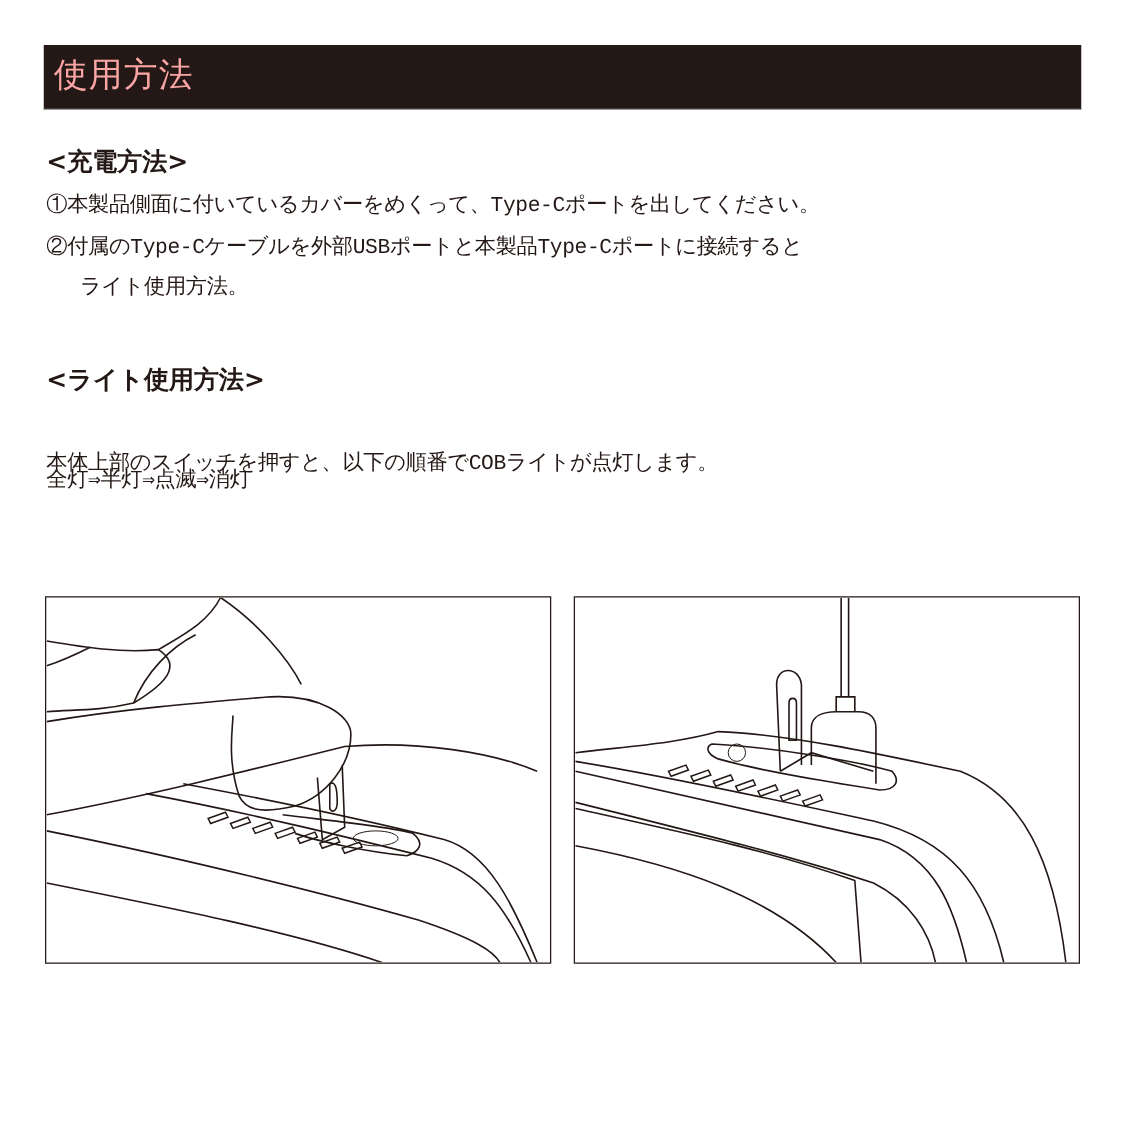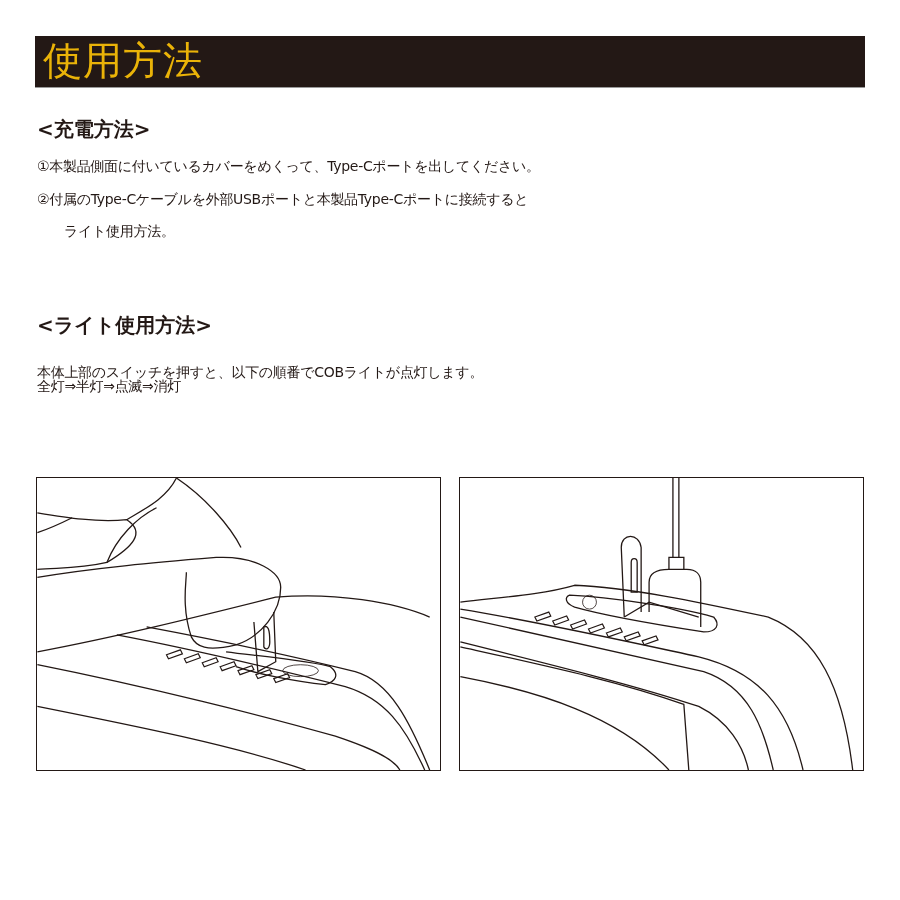--- a/index.html
+++ b/index.html
@@ -1,41 +1,41 @@
 <!DOCTYPE html>
 <html><head>
 <meta charset="utf-8">
 <style>
   html, body { margin:0; padding:0; background:#ffffff; }
   body { width:900px; height:900px; position:relative; overflow:hidden;
          font-family:"DejaVu Sans","Liberation Sans",sans-serif; color:#231815; }
   .header-bar { position:absolute; left:35px; top:36px; width:830px; height:51px;
                 background:#231815; border-bottom:1px solid #9a9a9a; }
-  .header-title { position:absolute; left:8px; top:5px; color:#eab308; font-size:39px;
+  .header-title { position:absolute; left:8px; top:5px; color:#fca5a5; font-size:27px;
                   line-height:40px; letter-spacing:1px; }
   .sec-heading { position:absolute; left:37px; font-size:20px; line-height:26px; font-weight:bold; }
-  .body-line { position:absolute; left:37px; font-size:14px; line-height:26px; white-space:nowrap; letter-spacing:-0.3px; }
+  .body-line { position:absolute; left:37px; font-size:17px; line-height:26px; white-space:nowrap; letter-spacing:-0.3px;font-family:Liberation Mono, monospace; }
   .indent { left:64px; }
   .panel { position:absolute; top:477px; height:294px; border:1.5px solid #231815;
            background:#fff; overflow:hidden; box-sizing:border-box; }
   .panel svg { position:absolute; left:0; top:0; width:100%; height:100%; }
 </style>
 </head>
 <body>
 
 <div class="header-bar">
   <div class="header-title">使用方法</div>
 </div>
 
 <div class="sec-heading" style="top:116px;">&lt;充電方法&gt;</div>
 <div class="body-line" style="top:153px;">①本製品側面に付いているカバーをめくって、Type-Cポートを出してください。</div>
 <div class="body-line" style="top:186px;">②付属のType-Cケーブルを外部USBポートと本製品Type-Cポートに接続すると</div>
 <div class="body-line indent" style="top:218px;">ライト使用方法。</div>
 
-<div class="sec-heading" style="top:312px;">&lt;ライト使用方法&gt;</div>
+<div class="sec-heading" style="top:290px;">&lt;ライト使用方法&gt;</div>
 <div class="body-line" style="top:359px;">本体上部のスイッチを押すと、以下の順番でCOBライトが点灯します。</div>
 <div class="body-line" style="top:373px;">全灯⇒半灯⇒点滅⇒消灯</div>
 
 <div class="panel" style="left:36px; width:405px;">
   <svg viewBox="0 0 405 294" fill="none" stroke="#231815" stroke-width="1.3">
 
     <path d="M0 175 C80 160 160 140 240 120 C300 115 360 125 395 140"></path>
     <path d="M0 188 C110 210 230 240 300 260 C345 275 360 285 365 294"></path>
     <path d="M0 230 C100 250 200 270 270 294"></path>
     <path d="M80 158 C170 175 250 195 310 210 C350 222 370 250 390 294"></path>

